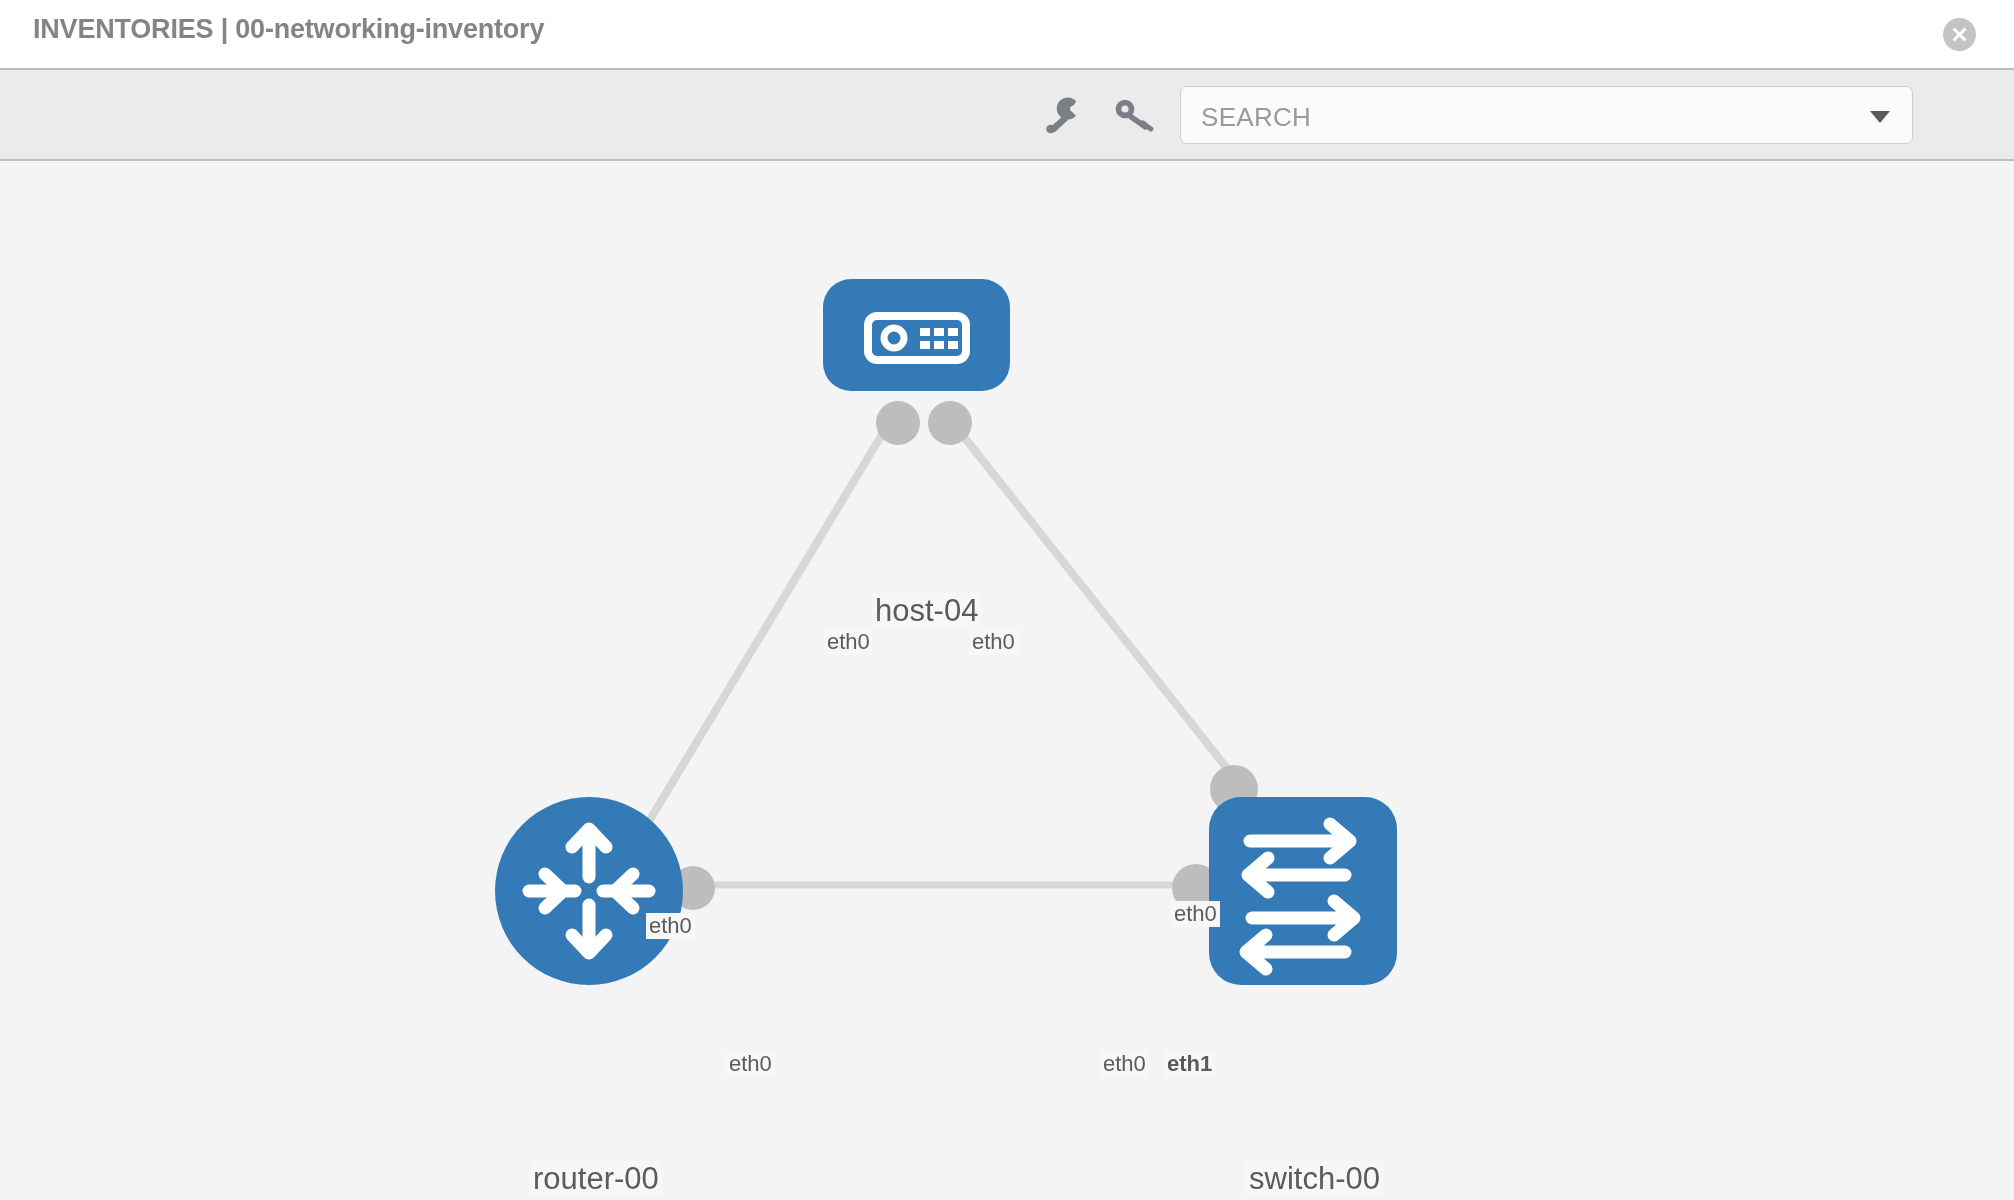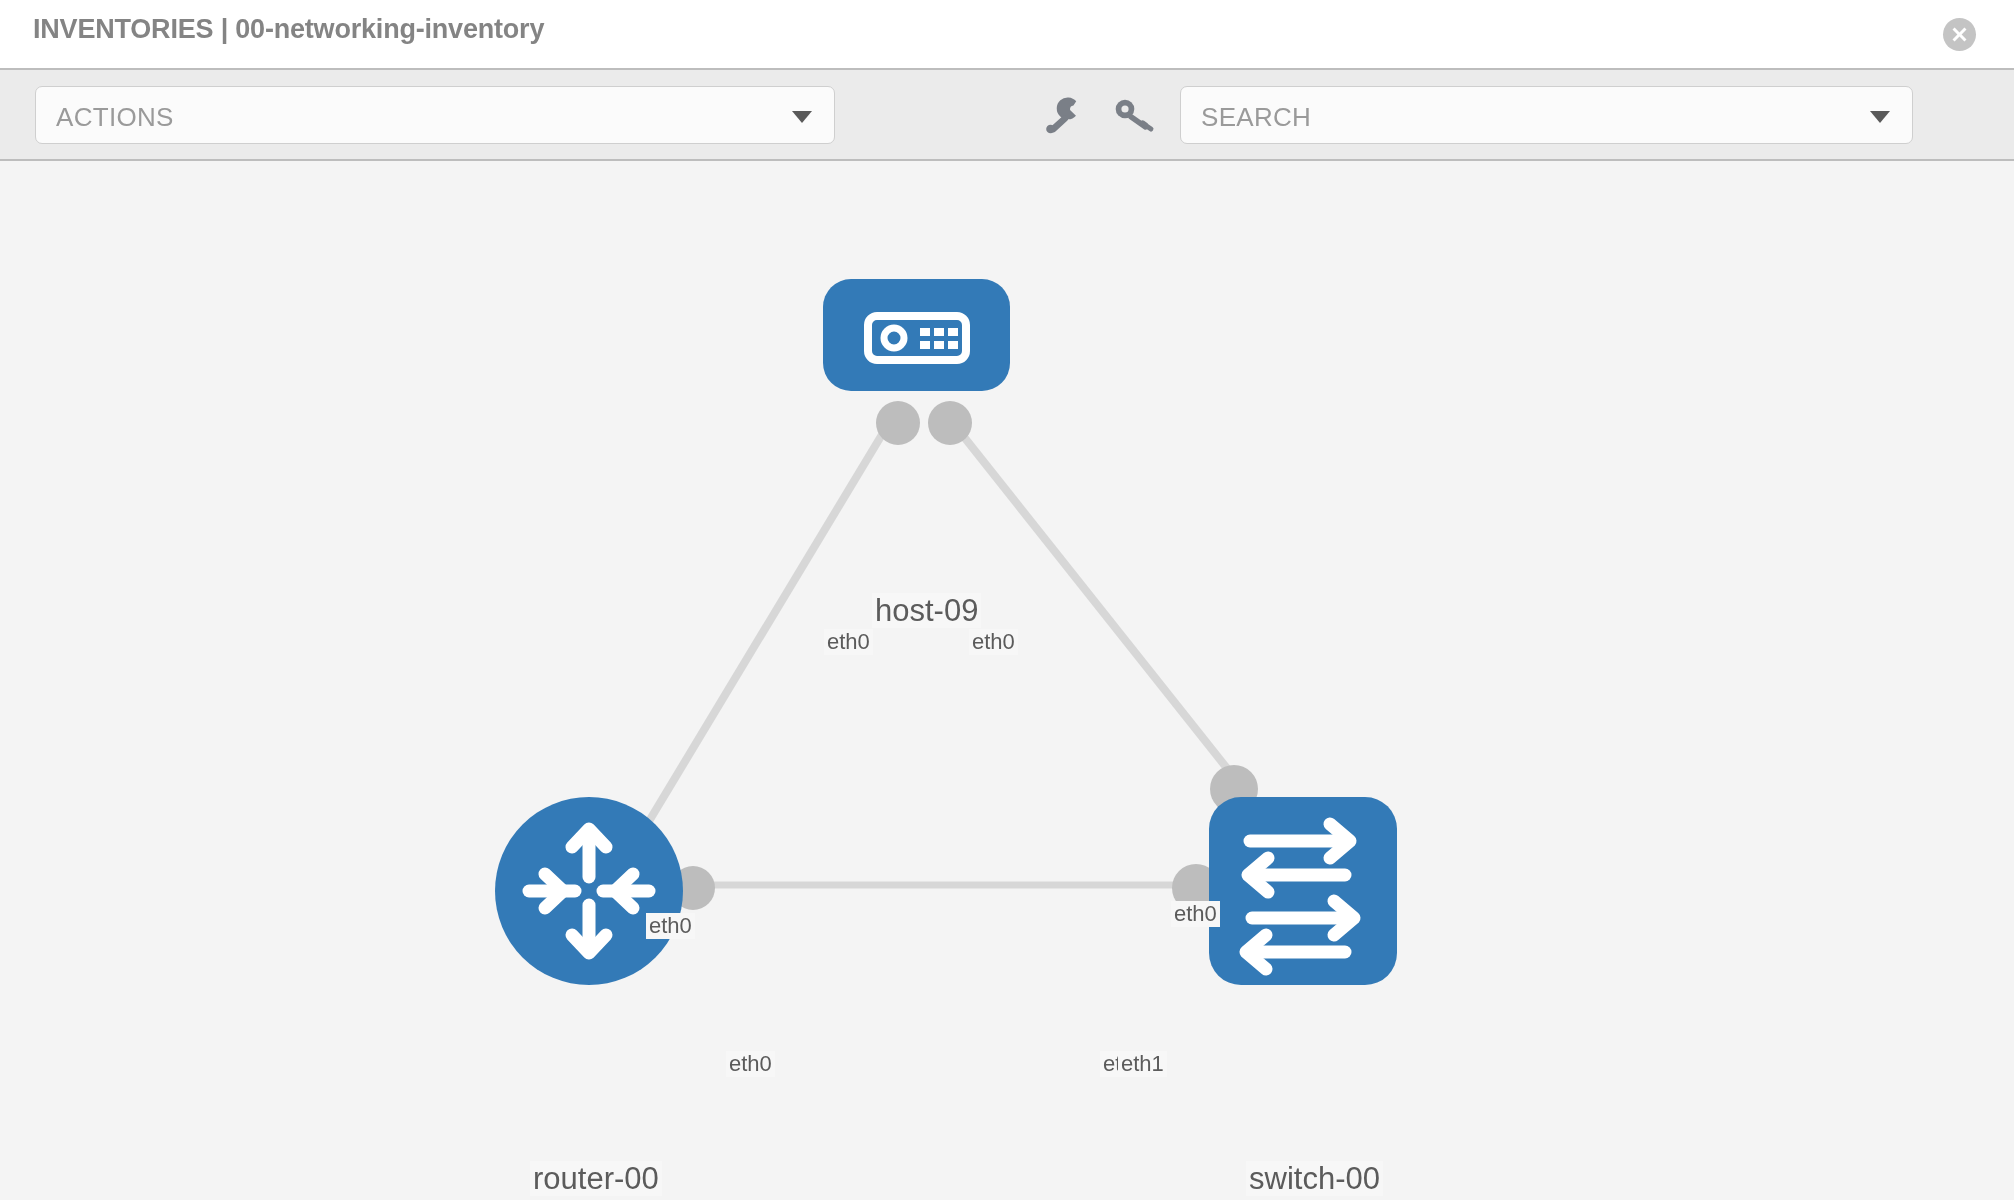--- a/index.html
+++ b/index.html
@@ -107,24 +107,20 @@
     <span>
       <svg width="17" height="17" viewBox="0 0 17 17">
         <path d="M3.6 1.5 L8.5 6.4 L13.4 1.5 L15.5 3.6 L10.6 8.5 L15.5 13.4 L13.4 15.5 L8.5 10.6 L3.6 15.5 L1.5 13.4 L6.4 8.5 L1.5 3.6 Z" fill="#ffffff"></path>
       </svg>
     </span>
   </div>
 </div>
 
 <div class="toolbar">
 
-  <div class="actions-select">
-    <span class="actions-label">ACTIONS</span>
-    <span class="sel-caret"></span>
-  </div>
 
   <div class="tb-icon wrench">
     <svg width="46" height="46" viewBox="0 0 46 46">
       <g fill="#7a7f87">
         <path d="M33.5 7.5 a11 11 0 1 0 4.2 13.7 l-7.4 -3.6 a4 4 0 0 1 1.9 -5.2 Z" transform="rotate(18 29 17)"></path>
         <rect x="8" y="28.5" width="22" height="6.6" rx="3.3" transform="rotate(-42 19 31.8)"></rect>
         <circle cx="10.5" cy="37" r="4.3"></circle>
       </g>
     </svg>
   </div>
@@ -201,25 +197,25 @@
         <line x1="1345" y1="714" x2="1250" y2="714"></line>
         <polyline points="1268,697 1248,714 1268,731"></polyline>
         <line x1="1252" y1="757" x2="1352" y2="757"></line>
         <polyline points="1334,740 1354,757 1334,774"></polyline>
         <line x1="1345" y1="791" x2="1248" y2="791"></line>
         <polyline points="1266,774 1246,791 1266,808"></polyline>
       </g>
     </g>
   </svg>
 
-  <div class="nlabel node" style="left:872px; top:432px;">host-09</div>
+  <div class="nlabel node" style="left:872px; top:432px;">host-04</div>
   <div class="nlabel node" style="left:530px; top:1000px;">router-00</div>
   <div class="nlabel node" style="left:1246px; top:1000px;">switch-00</div>
 
   <div class="nlabel iface" style="left:824px; top:452px;">eth0</div>
   <div class="nlabel iface" style="left:969px; top:452px;">eth0</div>
   <div class="nlabel iface" style="left:646px; top:736px;">eth0</div>
   <div class="nlabel iface" style="left:1171px; top:724px;">eth0</div>
   <div class="nlabel iface" style="left:726px; top:874px;">eth0</div>
   <div class="nlabel iface" style="left:1100px; top:874px;">eth0</div>
-  <div class="nlabel iface" style="left:1118px; top:874px;">eth1</div>
+  <div class="nlabel iface" style="left:1164px; top:874px;font-weight:bold;">eth1</div>
 
 </div>
 
 </body></html>

